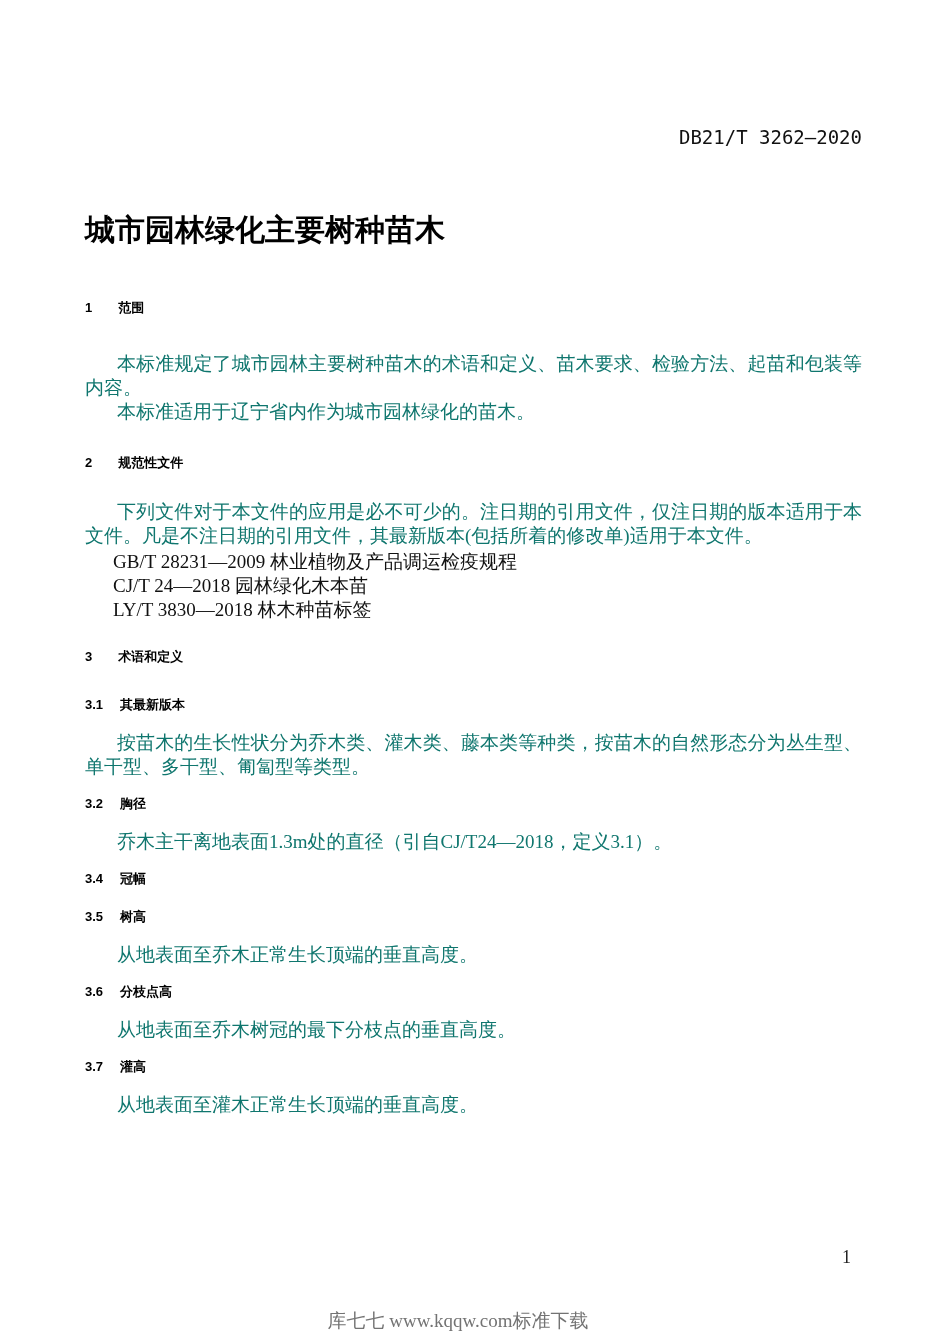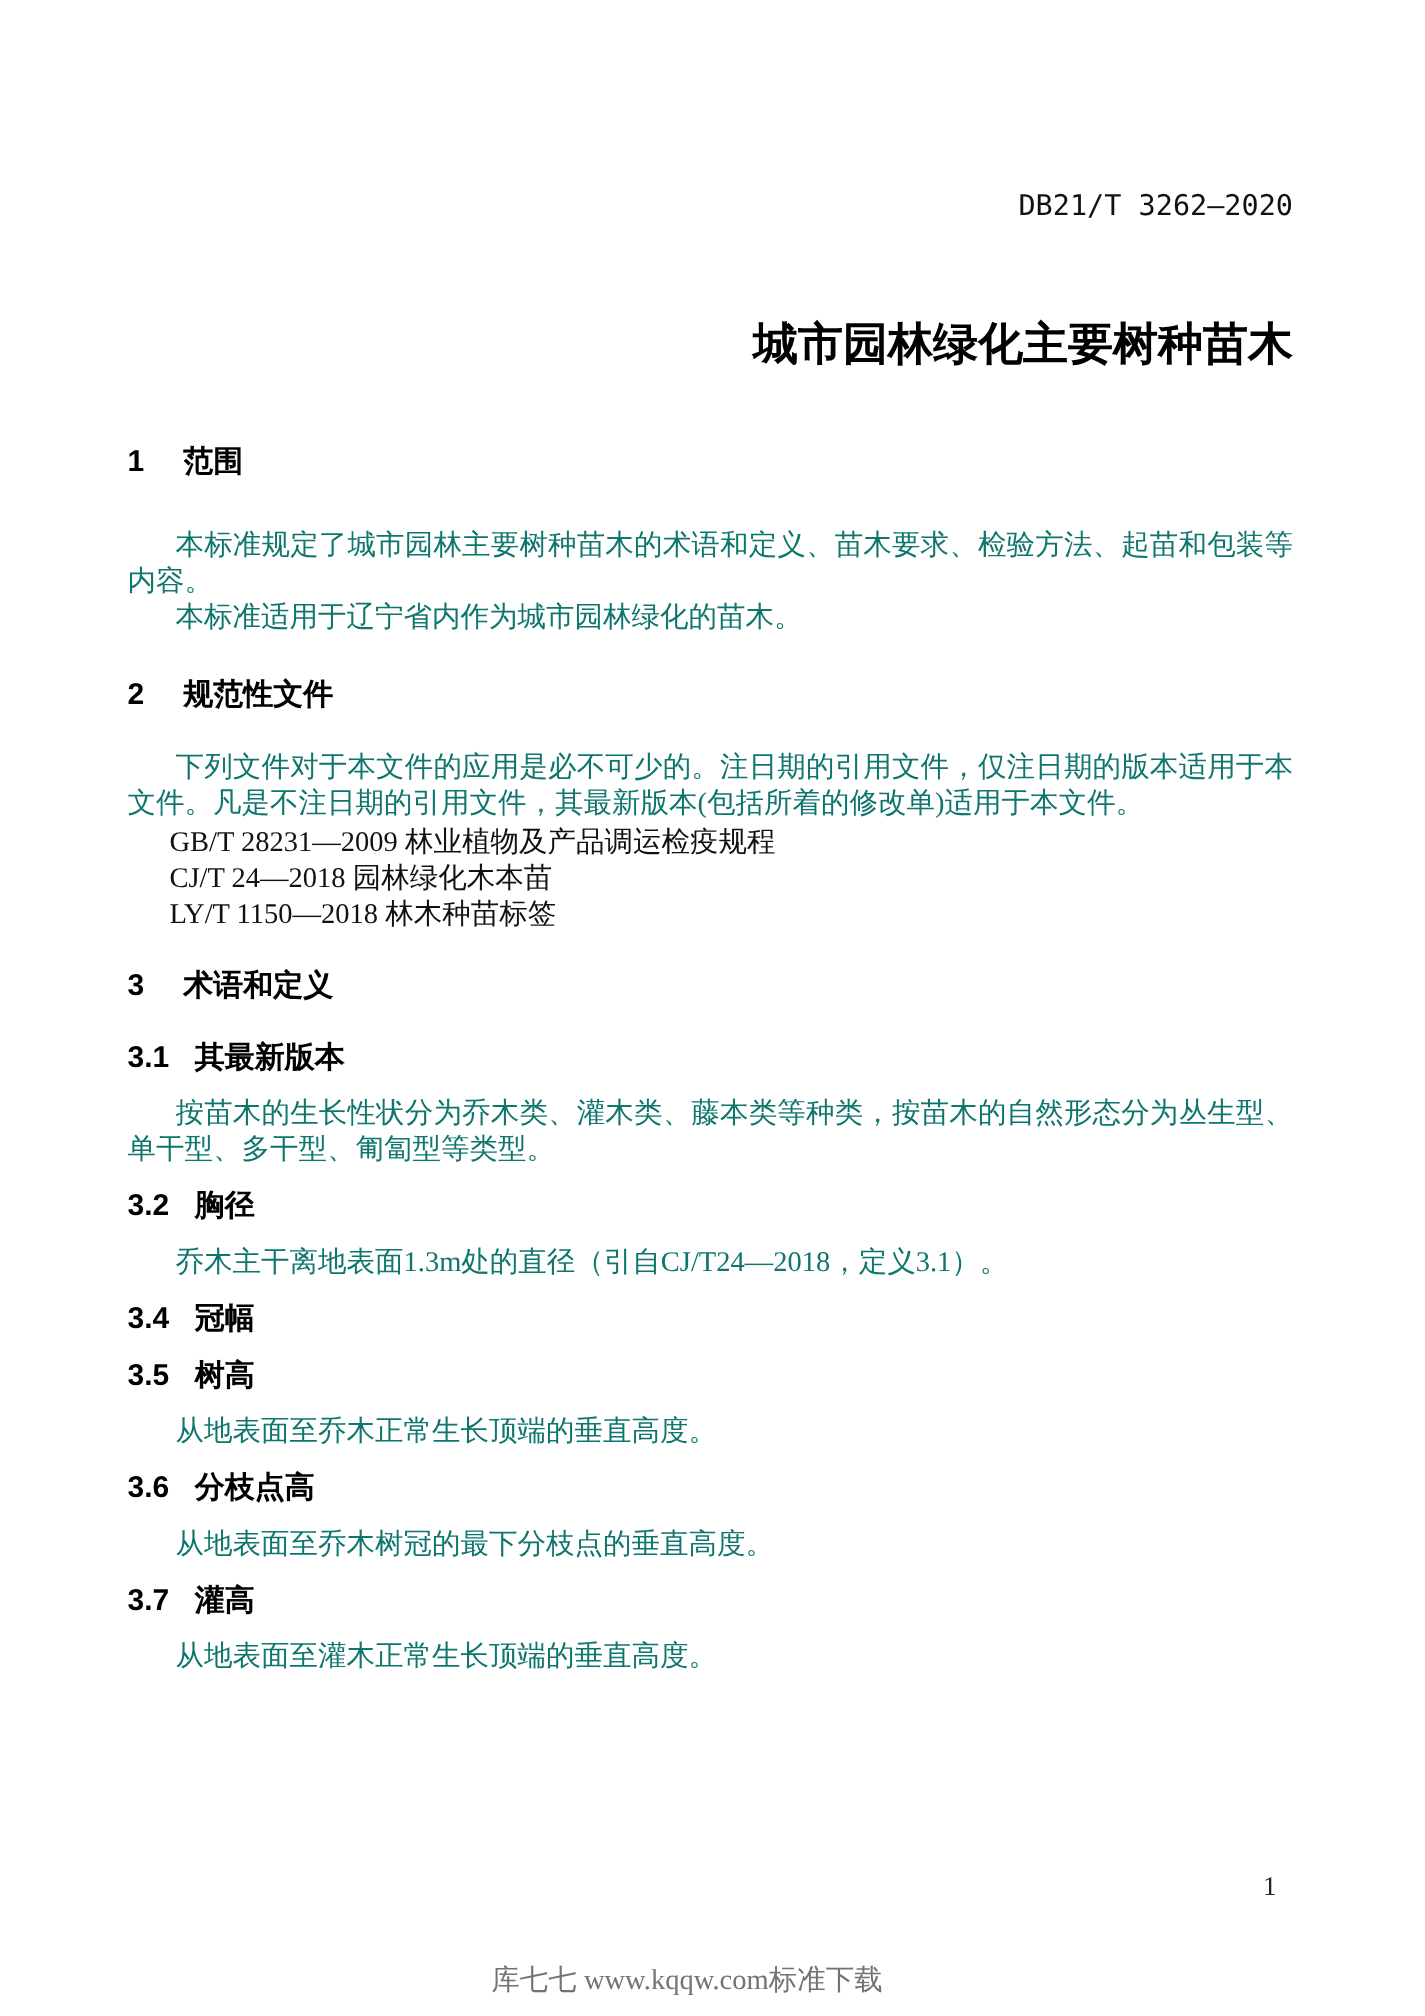--- a/index.html
+++ b/index.html
@@ -23,30 +23,30 @@
     text-align: right;
     font-family: "DejaVu Sans Mono", "Liberation Mono", monospace;
     font-size: 19px;
     line-height: 24px;
     font-weight: 500;
     letter-spacing: 0px;
     color: #111;
   }
   .doc-title {
     margin: 62px 0 0 0;
-    text-align: right;
+    text-align: left;
     font-family: "Liberation Sans", "DejaVu Sans", sans-serif;
     font-size: 30px;
     line-height: 38px;
     font-weight: bold;
     color: #000;
   }
   .sec-h {
     font-family: "Liberation Sans", "DejaVu Sans", sans-serif;
-    font-size: 20px;
+    font-size: 13px;
     line-height: 26px;
     font-weight: bold;
     color: #000;
   }
   .sec-h .num { display: inline-block; margin-right: 26px; }
   .sec-h.sub .num { margin-right: 17px; }
   .h-scope { margin-top: 46px; }
   .h-normative { margin-top: 26px; }
   .h-terms { margin-top: 22px; }
   .sub-block { margin-top: 12px; }
@@ -110,21 +110,21 @@
     <p class="body-p indent">本标准适用于辽宁省内作为城市园林绿化的苗木。</p>
   </div>
 
   <div class="sec-h h-normative">
     <span class="num">2</span><span>规范性文件</span>
   </div>
   <p class="body-p indent intro-p">下列文件对于本文件的应用是必不可少的。注日期的引用文件，仅注日期的版本适用于本文件。凡是不注日期的引用文件，其最新版本(包括所着的修改单)适用于本文件。</p>
   <div class="refs">
     <p class="ref-line">GB/T 28231—2009 林业植物及产品调运检疫规程</p>
     <p class="ref-line">CJ/T 24—2018 园林绿化木本苗</p>
-    <p class="ref-line">LY/T 1150—2018 林木种苗标签</p>
+    <p class="ref-line">LY/T 3830—2018 林木种苗标签</p>
   </div>
 
   <div class="sec-h h-terms">
     <span class="num">3</span><span>术语和定义</span>
   </div>
 
   <div class="sub-block first">
     <div class="sec-h sub">
       <span class="num">3.1</span><span>其最新版本</span>
     </div>

